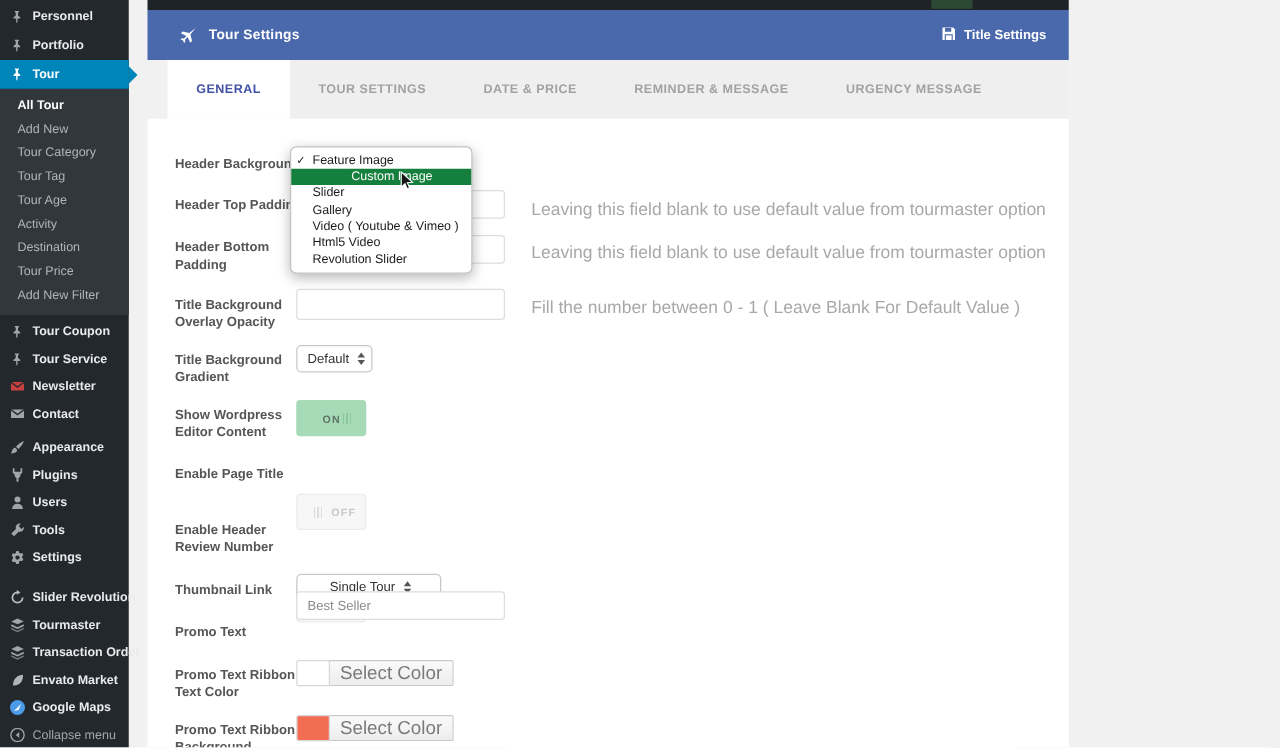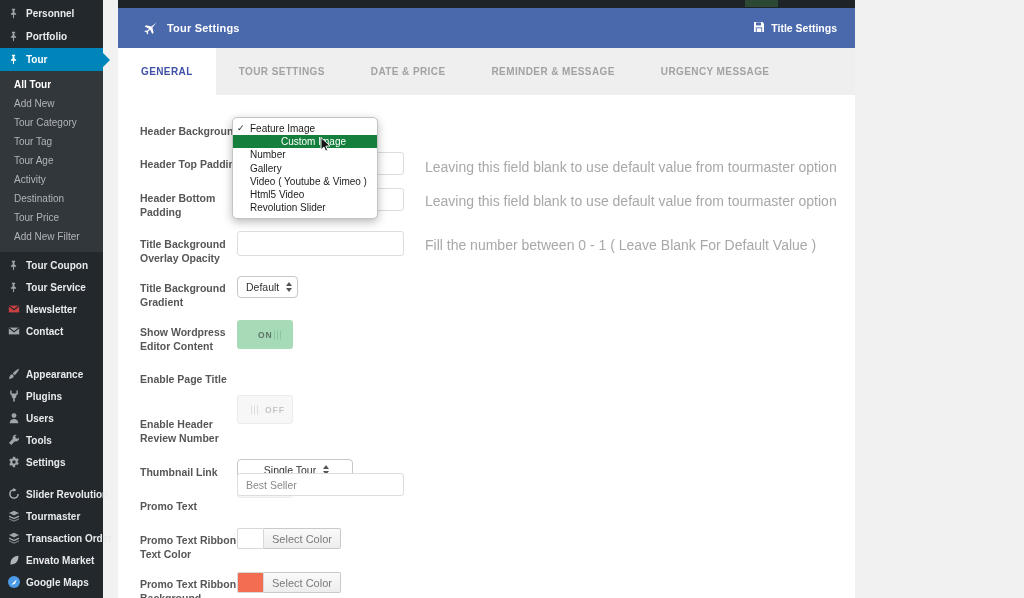--- a/index.html
+++ b/index.html
@@ -24,21 +24,21 @@
 
   
   .panel { position:absolute; left:118px; top:0; width:737px; height:598px; }
   .topstrip { position:relative; height:8px; background:#1e2327; }
   .topstrip .greenseg { position:absolute; left:627px; top:0; width:33px; height:7px; background:#2c4a33; }
   .bluebar { height:40px; background:#4a69ad; display:flex; align-items:center; padding:0 18px 0 26px; color:#fff; }
   .bluebar .plane { display:flex; margin-right:10px; }
   .bluebar .btitle { font-size:11px; font-weight:bold; letter-spacing:.2px; }
   .savebtn { margin-left:auto; display:flex; align-items:center; gap:6px; font-size:10.5px; font-weight:bold; cursor:pointer; }
 
-  .tabs { height:47px; background:#efefef; display:flex; }
+  .tabs { height:47px; background:#efefef; display:flex;margin-left:16px; }
   .tab { padding:0 23px; display:flex; align-items:center; font-size:10px; font-weight:bold;
          letter-spacing:.4px; color:#a2a2a2; cursor:pointer; white-space:nowrap; }
   .tab.active { background:#fff; color:#4050a5; }
 
   .formarea { position:relative; background:#fff; height:503px; overflow:hidden; }
   .rlabel { position:absolute; left:22px; width:102px; font-size:10.5px; font-weight:600; color:#565656; line-height:1.32; }
   .desc   { position:absolute; left:307px; font-size:14px; color:#a8a8a8; white-space:nowrap; }
   .rctl   { position:absolute; left:119px; }
 
   .tinput { width:167px; height:23px; border:1px solid #ddd; border-radius:3px; padding:0 8px;
@@ -56,21 +56,21 @@
   .tog.on { background:#a7dbb8; }
   .tog.on .txt { left:21px; color:#5f7467; }
   .tog.on .grip { right:11px; background:repeating-linear-gradient(90deg,#8cc6a0 0 1px,transparent 1px 3px); }
   .tog.off { background:#f7f7f7; border:1px solid #ececec; }
   .tog.off .txt { left:27px; color:#c6c6c6; }
   .tog.off .grip { left:13px; background:repeating-linear-gradient(90deg,#ddd 0 1px,transparent 1px 3px); }
 
   .colorctl { display:flex; align-items:center; }
   .swatch { width:27px; height:21px; border:1px solid #d8d8d8; border-radius:2px 0 0 2px; cursor:pointer; }
   .scbtn { height:21px; padding:0 8px; border:1px solid #c9c9c9; border-left:none; border-radius:0 2px 2px 0;
-           background:linear-gradient(#fafafa,#ededed); font-size:11px; color:#7a7a7a; cursor:pointer;
+           background:linear-gradient(#fafafa,#ededed); font-size:15px; color:#7a7a7a; cursor:pointer;
            font-family:"Liberation Sans", sans-serif; }
 
   
   .popup { position:absolute; left:114px; top:22px; width:146px; background:#fff; border:1px solid #c4c4c4;
            border-radius:5px; box-shadow:0 3px 10px rgba(0,0,0,.28); padding:4px 0; z-index:20; }
   .opt { position:relative; height:13.2px; line-height:13.2px; padding-left:17px; font-size:10px; color:#1b1b1b;
          white-space:nowrap; cursor:pointer; }
   .opt.checked::before { content:"\2713"; position:absolute; left:4px; font-size:9px; }
   .opt.hl { background:#15803d; color:#fff;padding-left:48px; }
   .cursorglyph { position:absolute; left:202px; top:42px; z-index:30; pointer-events:none; }
@@ -141,21 +141,21 @@
     </div>
     <div class="sb-item h22">
       <span class="ico">
         <svg width="12" height="12" viewBox="0 0 12 12" fill="currentColor">
           <path d="M.8 2.6h10.4v6.8H.8z"></path>
           <path d="M.8 2.8l5.2 3.9 5.2-3.9" fill="none" stroke="#23282d" stroke-width="1.1"></path>
         </svg>
       </span>
       <span>Contact</span>
     </div>
-    <div class="sb-item h22" style="margin-top: 21px;">
+    <div class="sb-item h22" style="margin-top: 5px;">
       <span class="ico">
         <svg width="12" height="12" viewBox="0 0 12 12" fill="currentColor">
           <path d="M11.2.8C8.6 1.7 6.3 3.6 4.8 5.4l1.8 1.8C8.4 5.7 10.3 3.4 11.2.8z"></path>
           <path d="M4.2 6.2C2.8 6.3 1.6 7.4 1 10.9c1.7-.3 3.2-.6 4.1-1.5.7-.7.7-1.7.1-2.3z"></path>
         </svg>
       </span>
       <span>Appearance</span>
     </div>
     <div class="sb-item h22">
       <span class="ico">
@@ -344,21 +344,21 @@
 
     <div class="rlabel" style="top:483px">Promo Text Ribbon Background</div>
     <div class="colorctl rctl" style="top:477px">
       <span class="swatch" style="background: rgb(242, 109, 82);"></span>
       <button class="scbtn">Select Color</button>
     </div>
 
     <div class="popup" id="popup-root">
         <div class="opt checked">Feature Image</div>
         <div class="opt hl">Custom Image</div>
-        <div class="opt">Number</div>
+        <div class="opt">Slider</div>
         <div class="opt">Gallery</div>
         <div class="opt">Video ( Youtube &amp; Vimeo )</div>
         <div class="opt">Html5 Video</div>
         <div class="opt">Revolution Slider</div>
       </div>
 
     <span class="cursorglyph">
       <svg width="13" height="16" viewBox="0 0 13 16">
           <path d="M1 .5v12.2l3-2.7 1.7 4.1 2-.8-1.8-4.1 4.1-.3z" fill="#161616" stroke="#fff" stroke-width=".9"></path>
         </svg>

